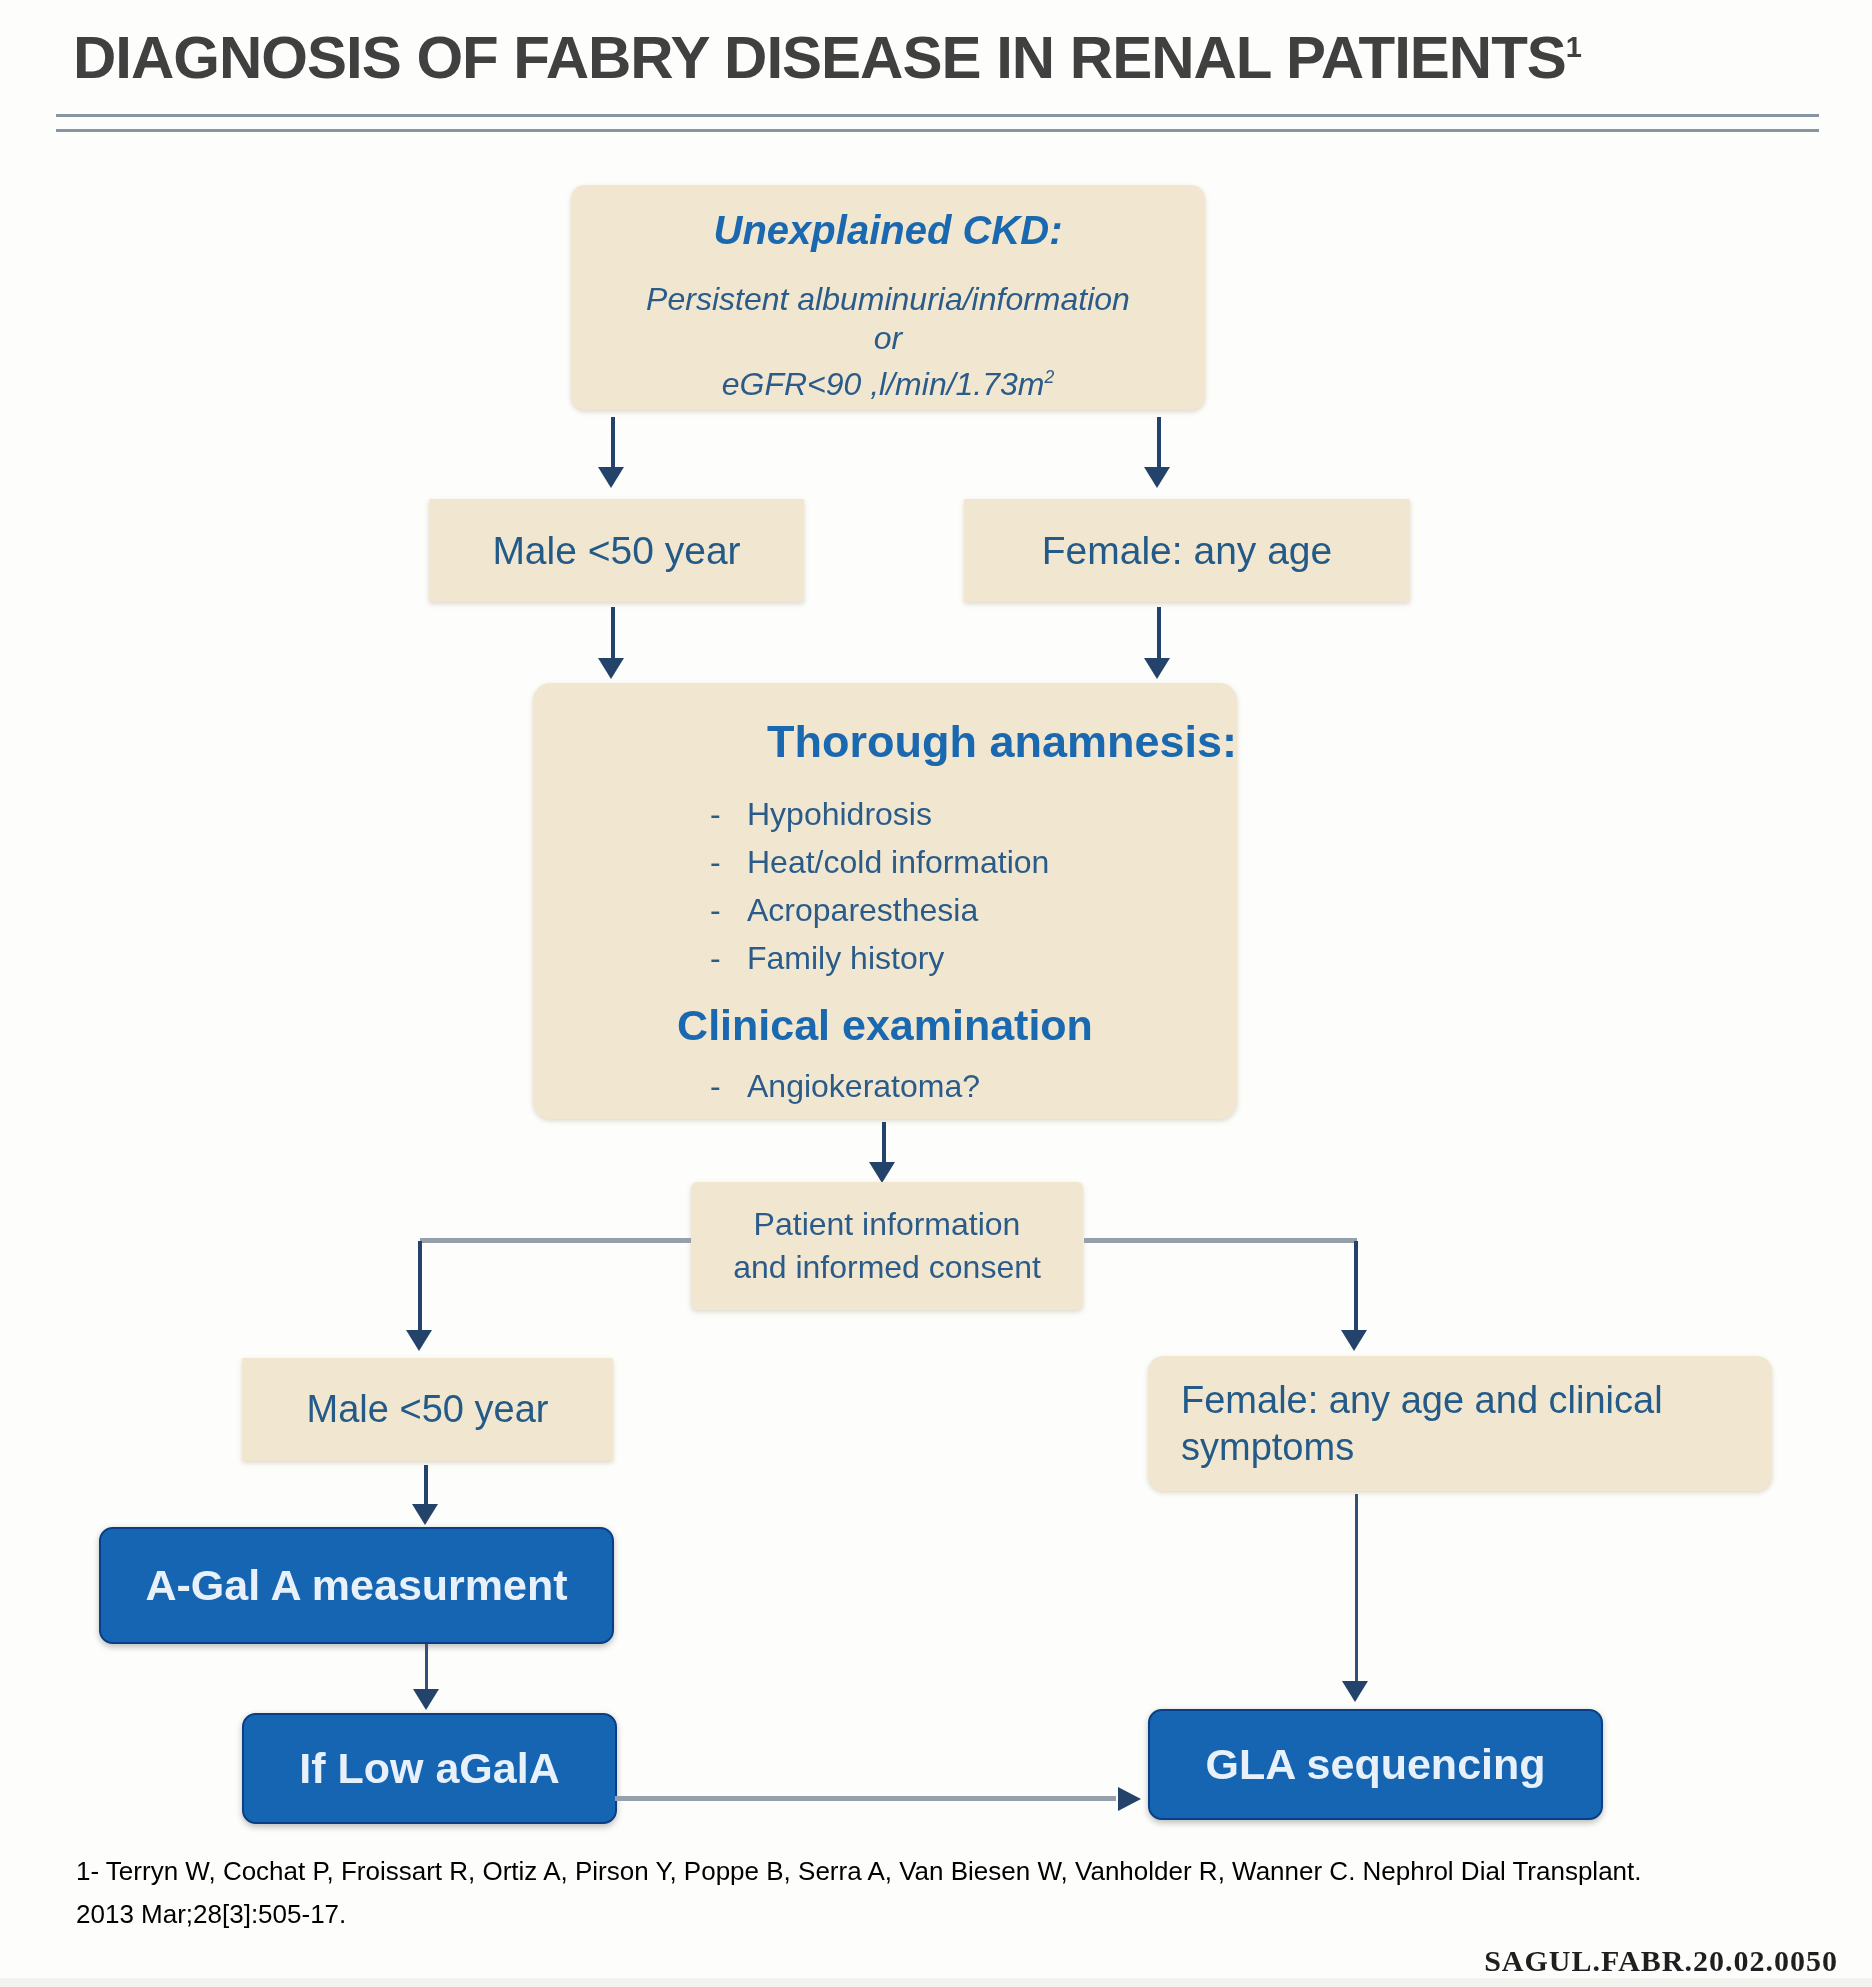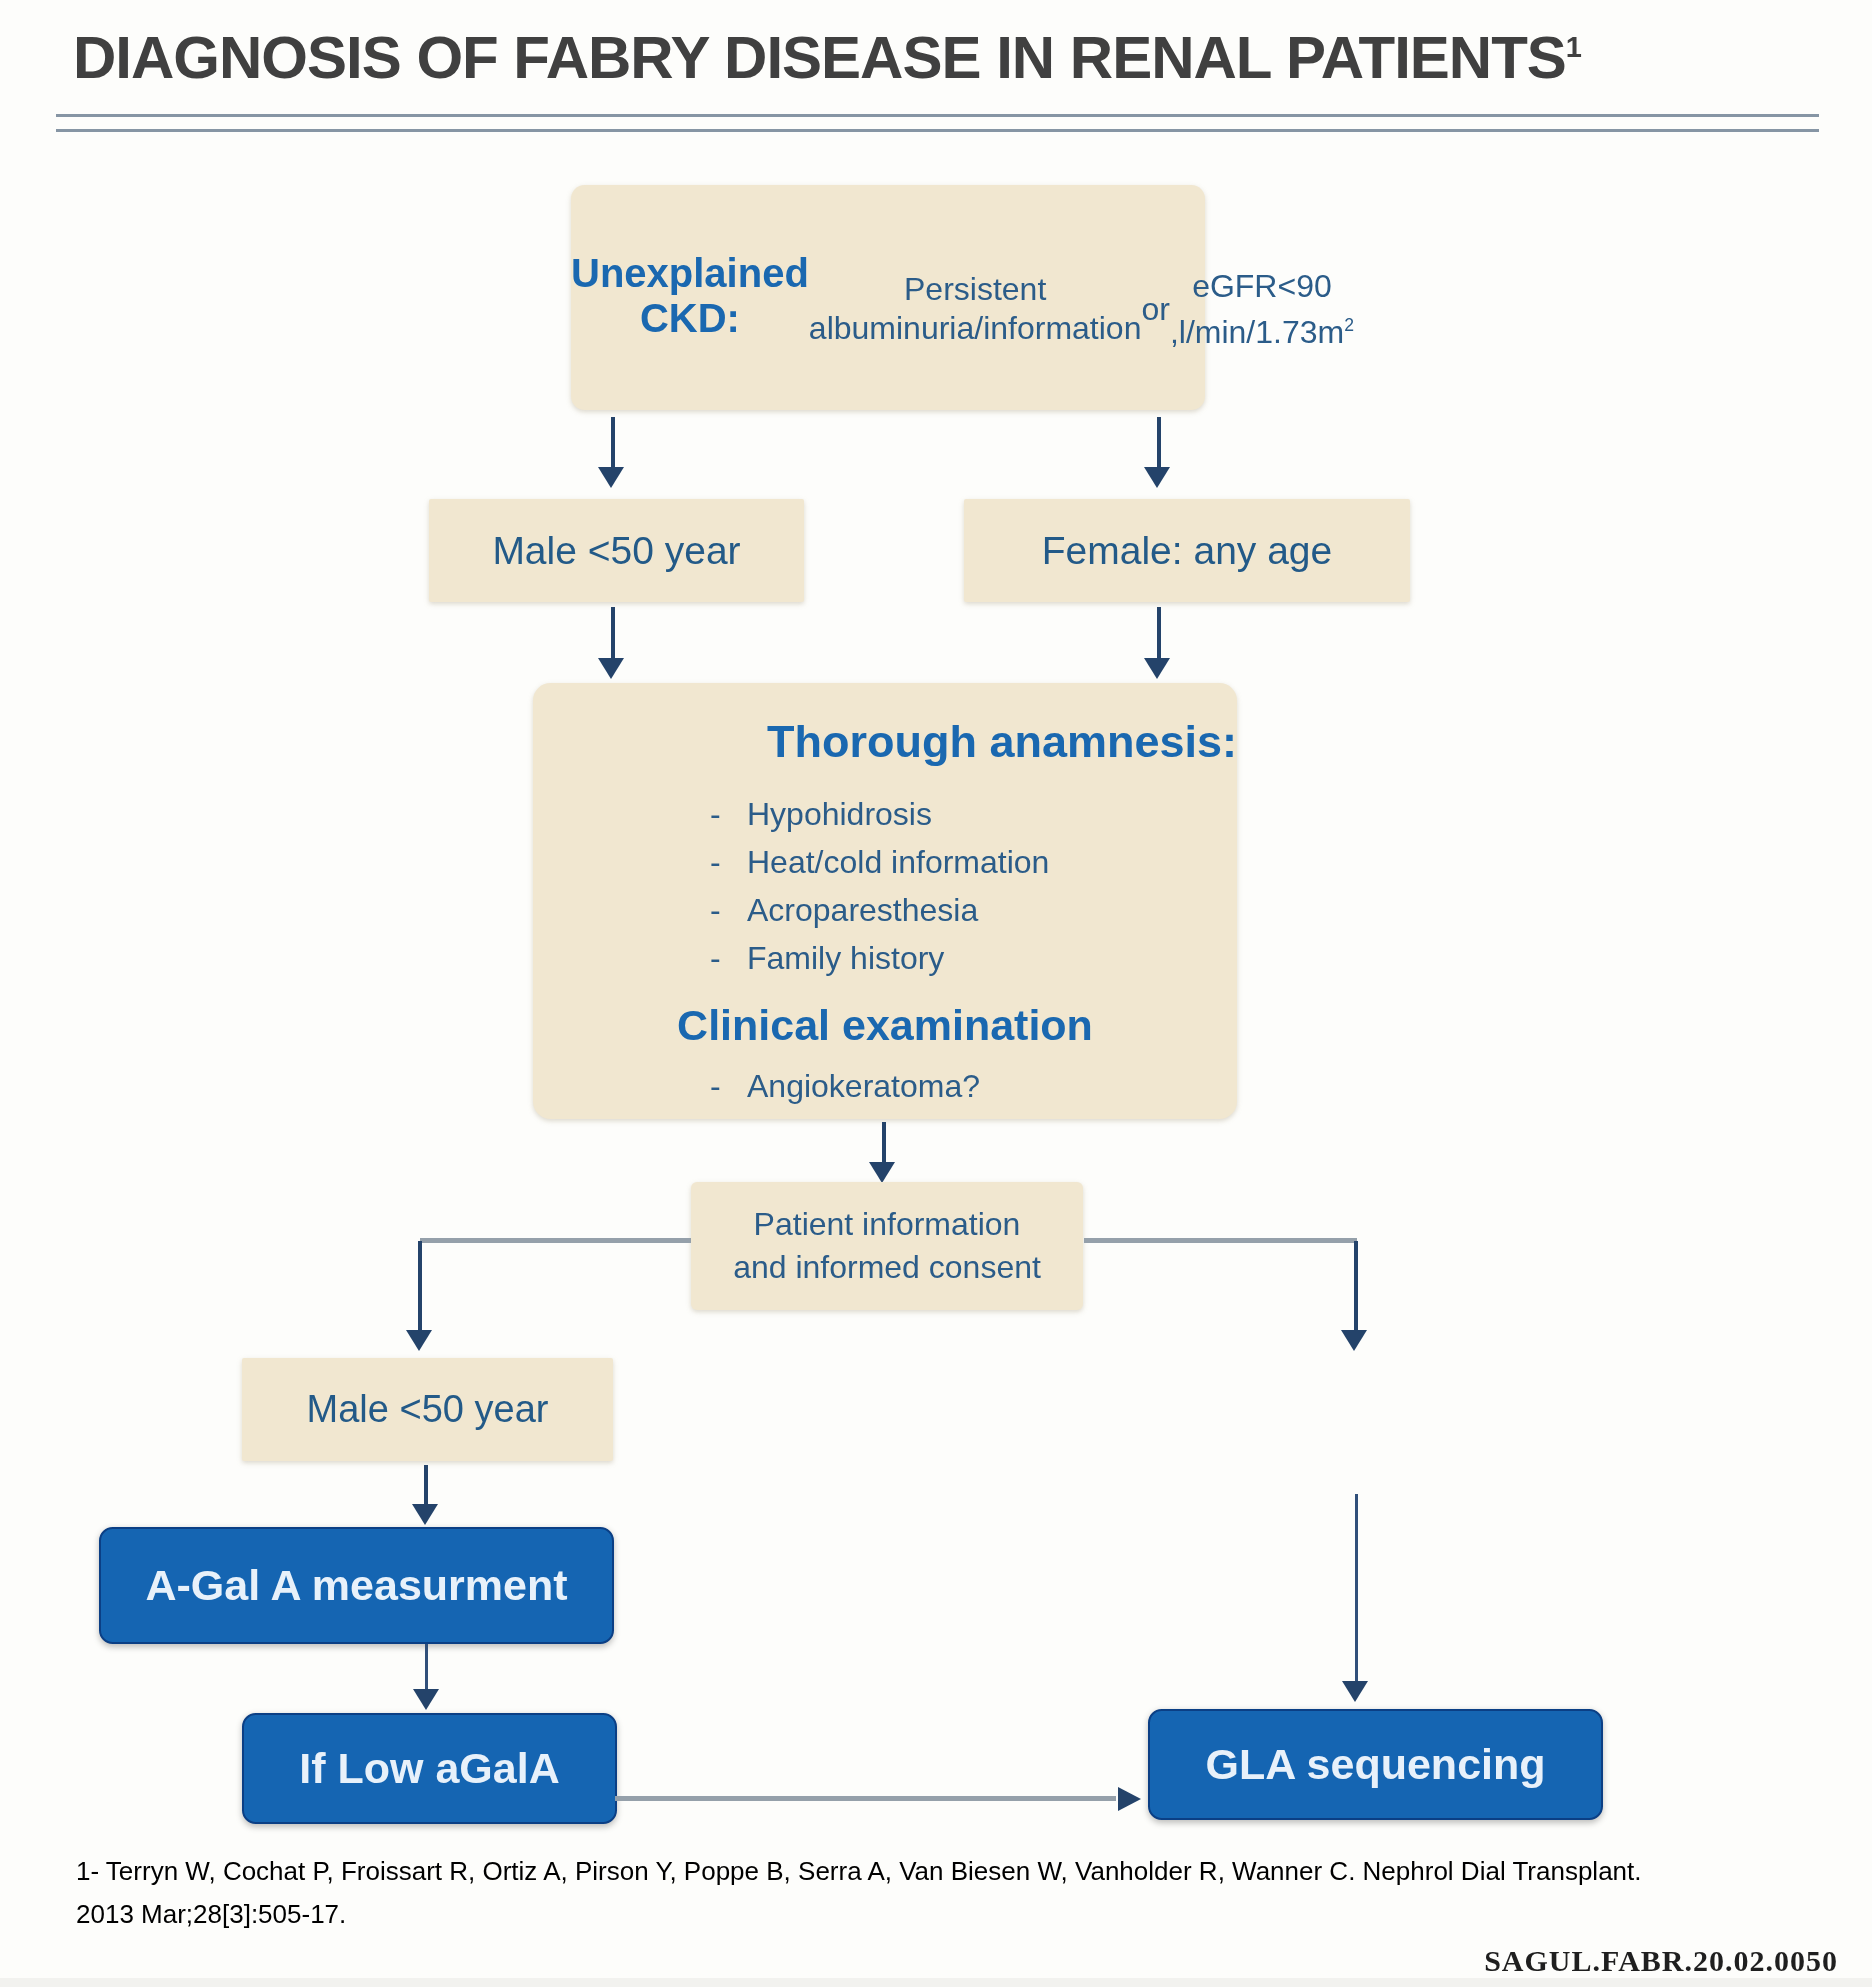--- a/index.html
+++ b/index.html
@@ -53,21 +53,21 @@
     border-top:21.5px solid #24436a;
   }
   .head-right{
     position:absolute;width:0;height:0;
     border-top:12.7px solid transparent;
     border-bottom:12.7px solid transparent;
     border-left:23.4px solid #24436a;
   }
   .hline{position:absolute;height:4.9px;background:#95a0aa;}
   
-  .ckd-box{left:571px;top:185px;width:634px;height:225px;flex-direction:row;justify-content:flex-start;padding-top:23.4px;box-sizing:border-box;border-radius:13.7px;}
+  .ckd-box{left:571px;top:185px;width:634px;height:225px;flex-direction:column;justify-content:flex-start;padding-top:23.4px;box-sizing:border-box;border-radius:13.7px;font-style:italic;}
   .ckd-box .h{font-size:40px;margin-bottom:27px;}
   .ckd-box .l{font-size:32px;line-height:39px;}
   .ckd-box sup{font-size:17.6px;}
   
   .male-top{left:429px;top:499px;width:375px;height:103px;font-size:39px;}
   .female-top{left:964px;top:499px;width:446px;height:103px;font-size:39px;}
   
   .anam-box{left:533px;top:683px;width:704px;height:436px;border-radius:17.6px;display:block;box-sizing:border-box;padding-top:33px;text-align:left;}
   .anam-box .h1{font-size:45px;text-align:right;}
   .anam-list{margin-top:21.5px;}
@@ -168,20 +168,23 @@
   <div class="stem-v" style="left:418px;top:1241px;height:91px;"></div>
   <div class="head-down" style="left:406px;top:1330px;"></div>
 
   <div class="hline" style="left:1084px;top:1238px;width:273px;"></div>
   <div class="stem-v" style="left:1354px;top:1241px;height:91px;"></div>
   <div class="head-down" style="left:1341px;top:1330px;"></div>
 
   <div class="abs box-beige male-mid">
       <span>Male &lt;50 year</span>
     </div>
+  <div class="abs box-beige female-mid">
+      <span>Female: any age and clinical symptoms</span>
+    </div>
 
   <div class="stem-v" style="left:424px;top:1465px;height:41px;"></div>
   <div class="head-down" style="left:412px;top:1504px;"></div>
 
   <div class="abs box-blue agal-box">
       <span>A-Gal A measurment</span>
     </div>
 
   <div class="stem-v-thin" style="left:425px;top:1644px;height:47px;"></div>
   <div class="head-down" style="left:413px;top:1689px;"></div>

